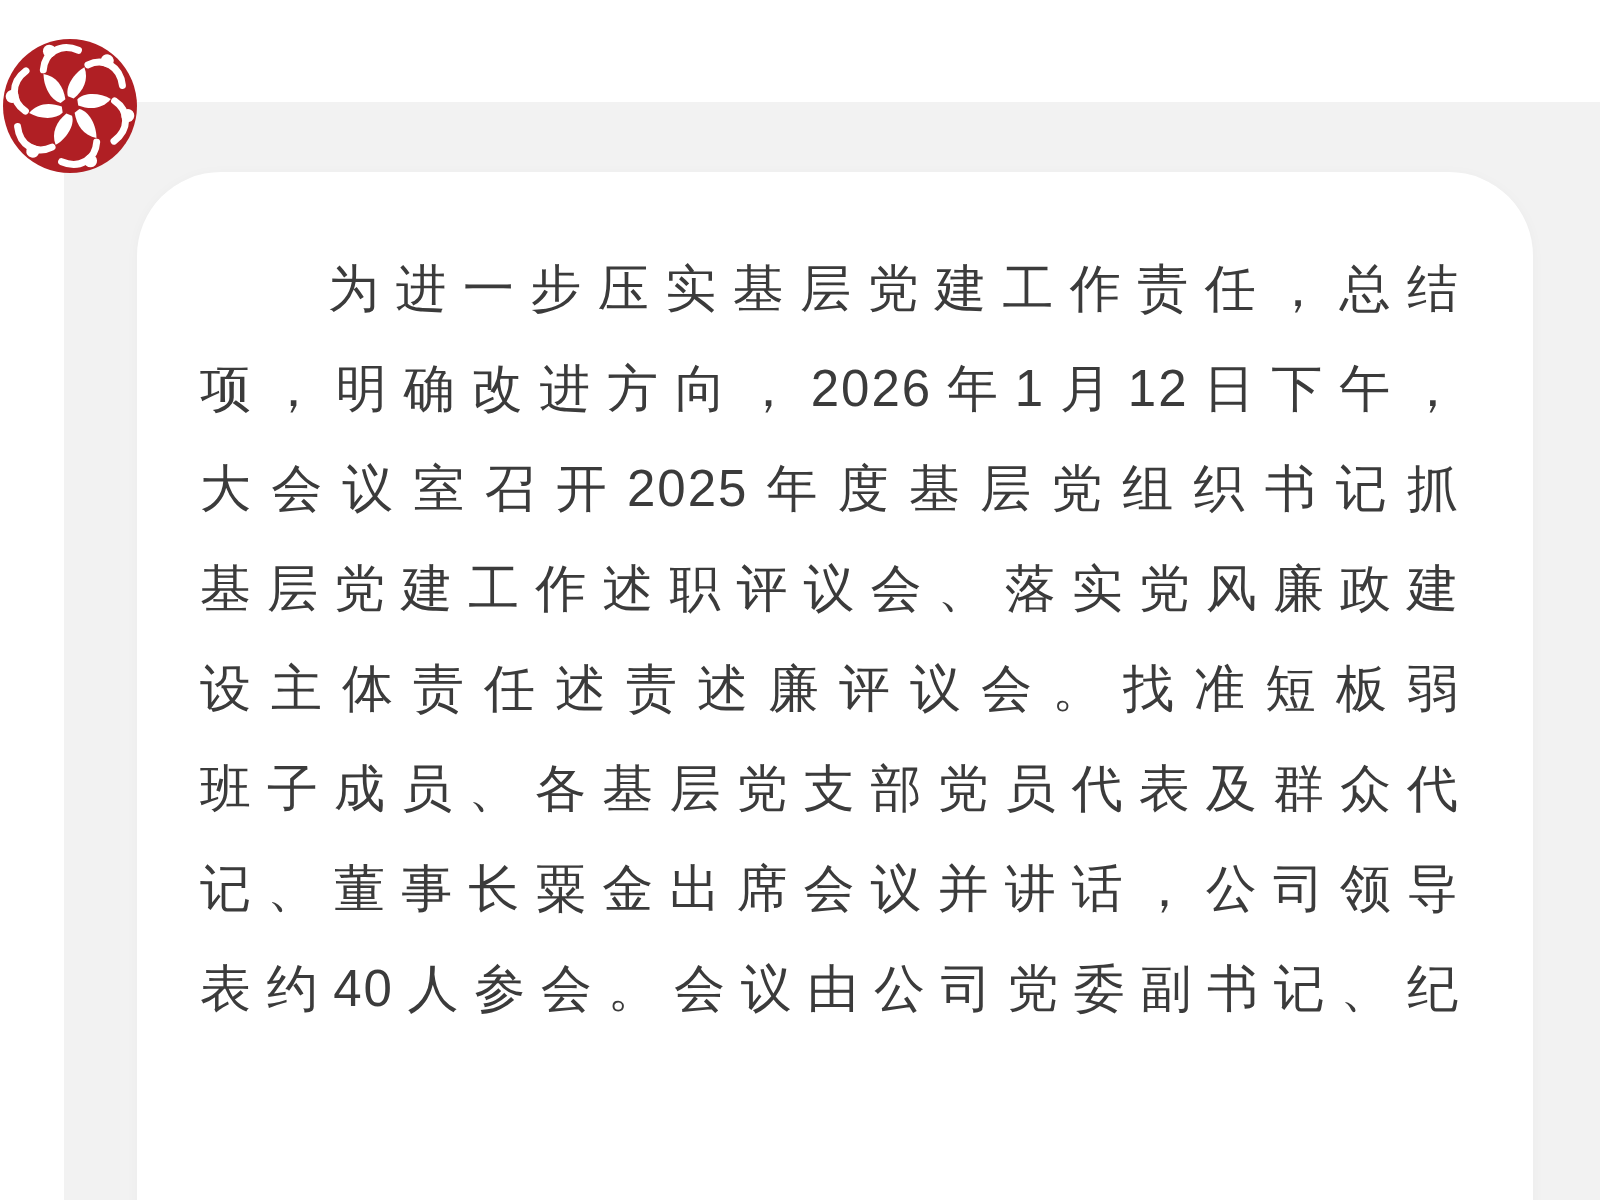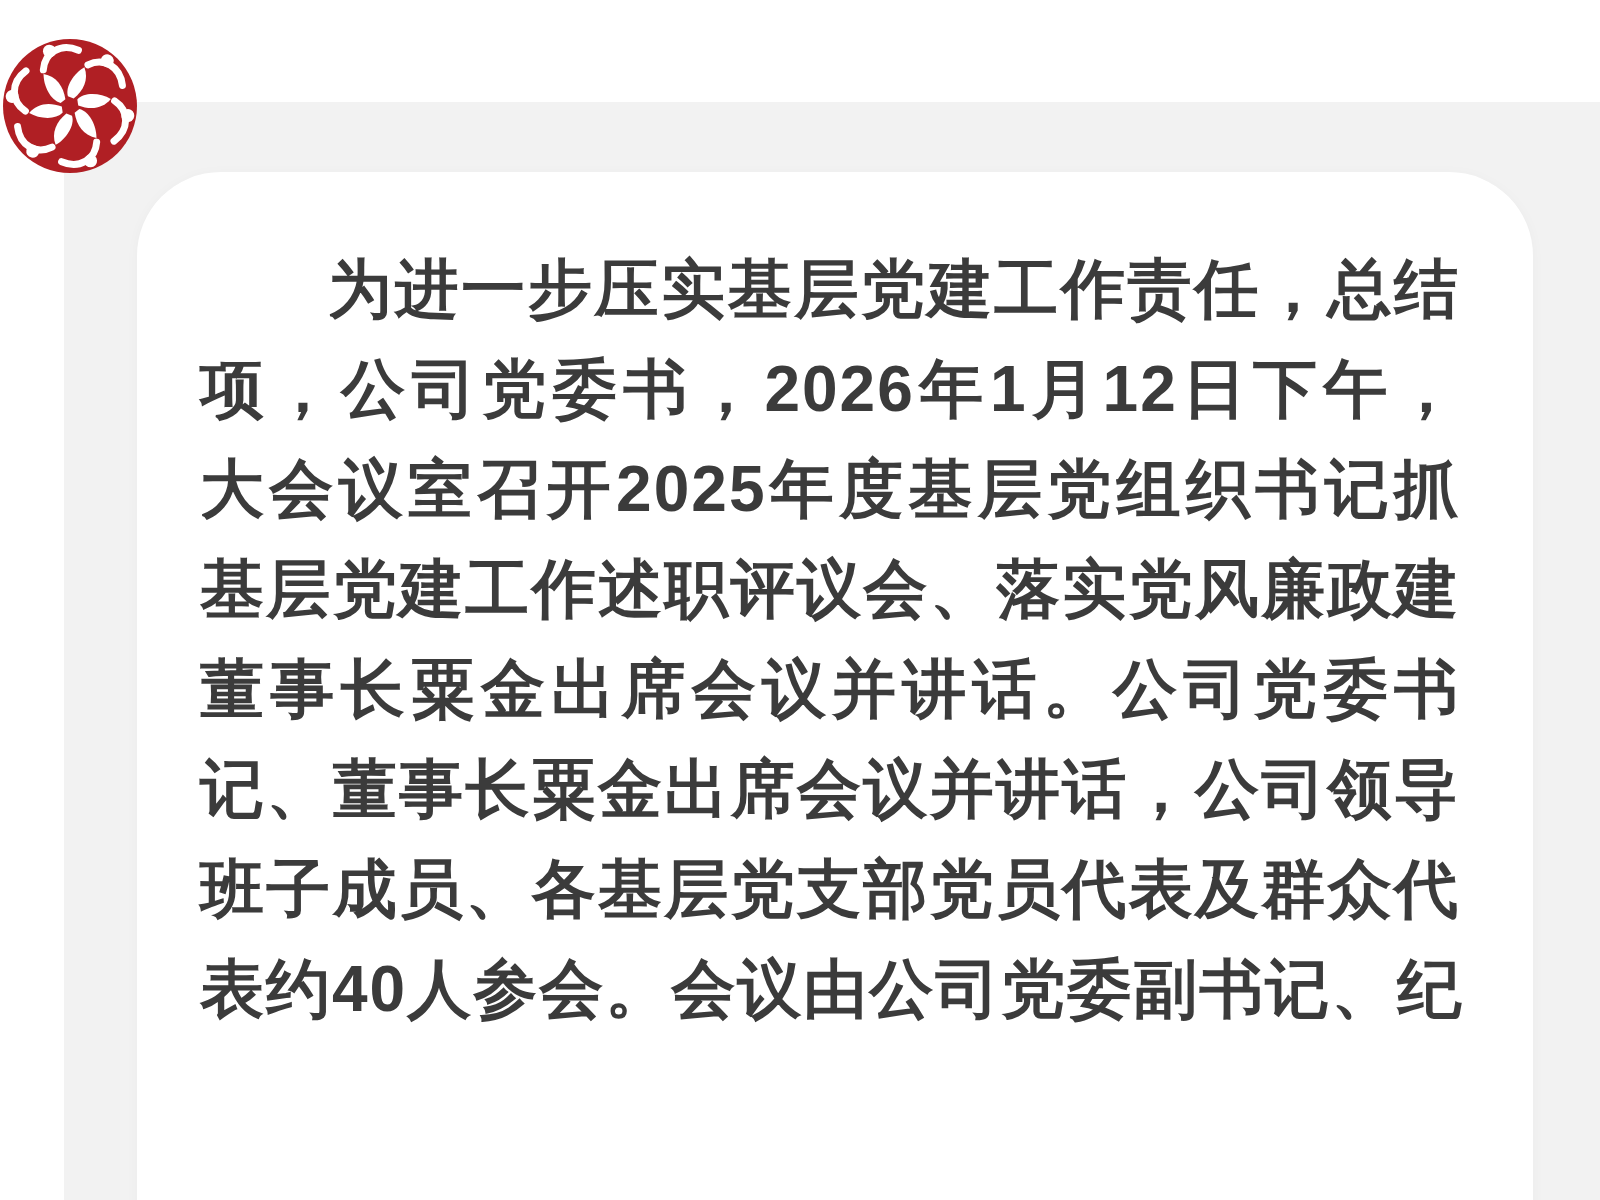--- a/index.html
+++ b/index.html
@@ -33,27 +33,27 @@
     box-sizing: border-box;
     padding: 67px 73px 0 63px;
     box-shadow: 0 2px 14px rgba(0,0,0,0.03);
   }
 
   .article-body {
     width: 1260px;
   }
 
   .article-line {
-    font-size: 64px;
+    font-size: 51px;
     line-height: 100px;
     letter-spacing: 2px;
     text-align: justify;
     text-align-last: justify;
     white-space: nowrap;
-    font-weight: 700;
+    font-weight: 400;
   }
 
   .article-line:first-child {
     text-indent: 128px; 
   }
 
   
   .site-logo {
     position: absolute;
     left: 3px;
@@ -64,26 +64,26 @@
   }
 </style>
 </head>
 <body style="background-color: rgb(255, 255, 255);">
 
 <div class="content-panel" style="background-color: rgb(242, 242, 242);"></div>
 
 <div class="article-card" style="background-color: rgb(255, 255, 255);">
   <div class="article-body" style="color: rgb(59, 59, 59);">
       <div class="article-line">为进一步压实基层党建工作责任，总结</div>
-      <div class="article-line">项，公司党委书，2026年1月12日下午，</div>
+      <div class="article-line">项，明确改进方向，2026年1月12日下午，</div>
       <div class="article-line">大会议室召开2025年度基层党组织书记抓</div>
       <div class="article-line">基层党建工作述职评议会、落实党风廉政建</div>
-      <div class="article-line">董事长粟金出席会议并讲话。公司党委书</div>
+      <div class="article-line">设主体责任述责述廉评议会。找准短板弱</div>
+      <div class="article-line">班子成员、各基层党支部党员代表及群众代</div>
       <div class="article-line">记、董事长粟金出席会议并讲话，公司领导</div>
-      <div class="article-line">班子成员、各基层党支部党员代表及群众代</div>
       <div class="article-line">表约40人参会。会议由公司党委副书记、纪</div>
     </div>
 </div>
 
 <svg class="site-logo" viewBox="-67 -67 134 134" xmlns="http://www.w3.org/2000/svg">
   <defs>
     <g id="dancer">
 
       <path d="M 2 -8 C 10 -18 13 -30 6 -41 C -3 -33 -9 -18 -4 -9 Z"></path>
 

